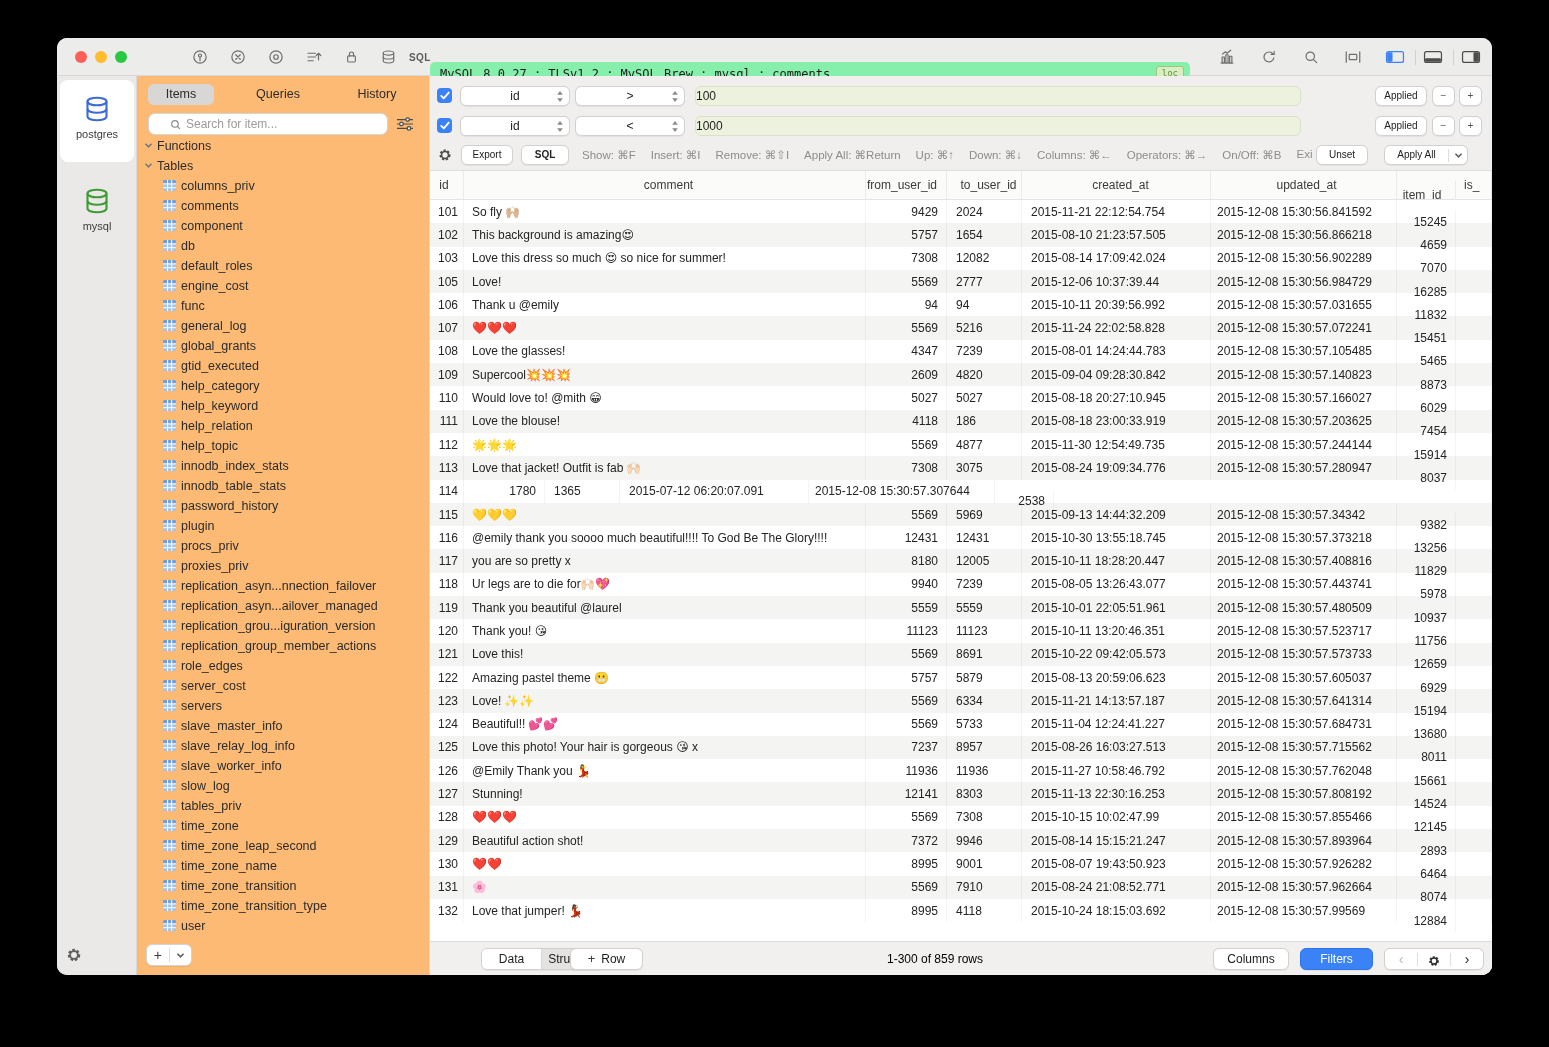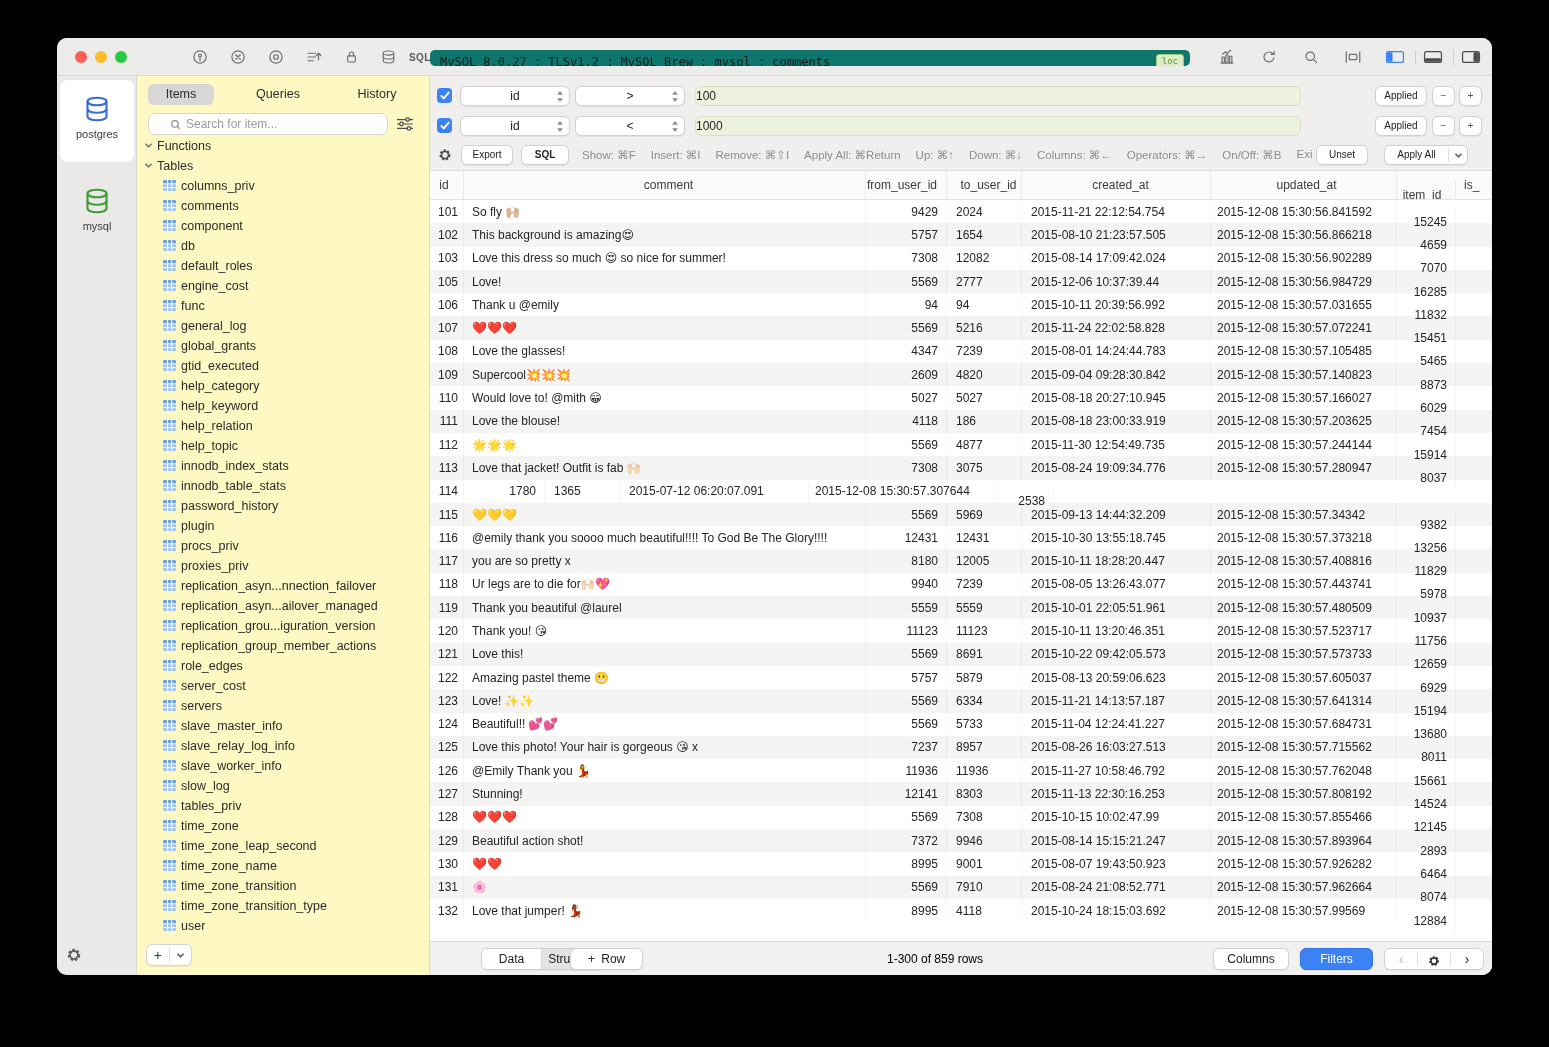--- a/index.html
+++ b/index.html
@@ -7,35 +7,35 @@
   .screen { position:relative; width:1549px; height:1047px; background:#000; }
   .window { position:absolute; left:57px; top:38px; width:1435px; height:937px; background:#fff; border-radius:10px; overflow:hidden; box-shadow:0 30px 70px rgba(0,0,0,.6); }
 
   
   .titlebar { position:absolute; left:0; top:0; width:100%; height:38px; background:#ececeb; border-bottom:1px solid #d9d8d6; }
   .tl { position:absolute; top:13px; width:12px; height:12px; border-radius:50%; }
   .tl.red { left:18px; background:#ff5f57; } .tl.yellow { left:38px; background:#febc2e; } .tl.green { left:58px; background:#28c840; }
   .tbi { position:absolute; top:10px; width:20px; height:18px; color:#6e6e6e; display:flex; align-items:center; justify-content:center; }
   .tbi svg { stroke:#6e6e6e; fill:none; stroke-width:1.6; stroke-linecap:round; stroke-linejoin:round; }
   .sql-lab { position:absolute; top:14px; font-size:10px; font-weight:bold; color:#5c5c5c; letter-spacing:.4px; }
-  .title-capsule { position:absolute; left:373px; top:12px; width:760px; height:16px; background:#0f766e; border-radius:5px; font-family:"DejaVu Sans Mono","Liberation Mono",monospace; font-size:12px; color:#1c1c1c; line-height:24px; padding-left:10px; white-space:nowrap; overflow:hidden; }
+  .title-capsule { position:absolute; left:373px; top:24px; width:760px; height:16px; background:#86efac; border-radius:5px; font-family:"DejaVu Sans Mono","Liberation Mono",monospace; font-size:12px; color:#1c1c1c; line-height:24px; padding-left:10px; white-space:nowrap; overflow:hidden; }
   .loc { position:absolute; right:6px; top:4px; height:15px; line-height:13px; padding:0 5px; border:1px solid #9cc877; border-radius:3px; background:#dcedc6; color:#55982f; font-size:9px; font-family:"DejaVu Sans Mono",monospace; }
   .vsep { position:absolute; top:12px; width:1px; height:15px; background:#d2d1cf; }
 
   
   .rail { position:absolute; left:0; top:38px; width:80px; height:899px; background:#ebe9e7; border-right:1px solid #d9d8d6; }
   .conn { position:absolute; left:3px; width:74px; text-align:center; }
   .conn.pg { top:4px; height:82px; background:#fff; border-radius:8px; }
   .conn.my { top:96px; height:82px; }
   .conn svg { margin-top:14px; }
   .conn .cname { display:block; font-size:11px; color:#3c3c3c; margin-top:4px; }
   .rail-gear { position:absolute; left:8px; bottom:11px; width:18px; height:18px; }
 
   
-  .schema { position:absolute; left:80px; top:38px; width:293px; height:899px; background:#fef9c3; border-right:1px solid #d9d8d6; }
+  .schema { position:absolute; left:80px; top:38px; width:293px; height:899px; background:#fdba74; border-right:1px solid #d9d8d6; }
   .tabs { position:absolute; left:0; top:8px; width:100%; height:21px; }
   .tab { position:absolute; top:0; height:21px; line-height:21px; font-size:12.5px; color:#2b2b2b; text-align:center; }
   .tab.active { left:11px; width:66px; background:#d8d7d5; border-radius:6px; }
   .tab.t2 { left:105px; width:72px; } .tab.t3 { left:204px; width:72px; }
   .searchbox { position:absolute; left:11px; top:37px; width:240px; height:22px; background:#fff; border:1px solid #d6d5d3; border-radius:7px; display:flex; align-items:center; padding-left:20px; }
   .searchbox .ph { font-size:12px; color:#9b9b9a; margin-left:4px; }
   .tune { position:absolute; left:259px; top:40px; width:18px; height:16px; }
   .tree-section { position:absolute; left:0; width:100%; height:18px; font-size:12.5px; font-weight:600; color:#2c2c2c; line-height:18px; }
   .tree-section .chev { position:absolute; left:7px; top:5px; }
   .tree-section .slab { margin-left:20px; font-weight:400; }

